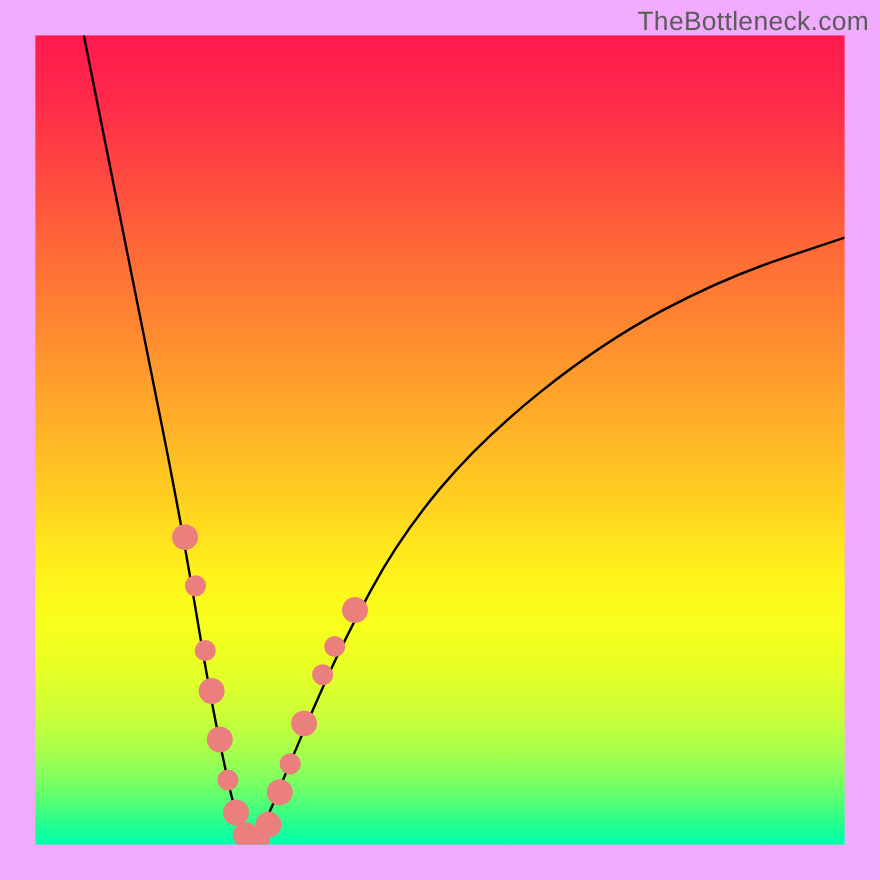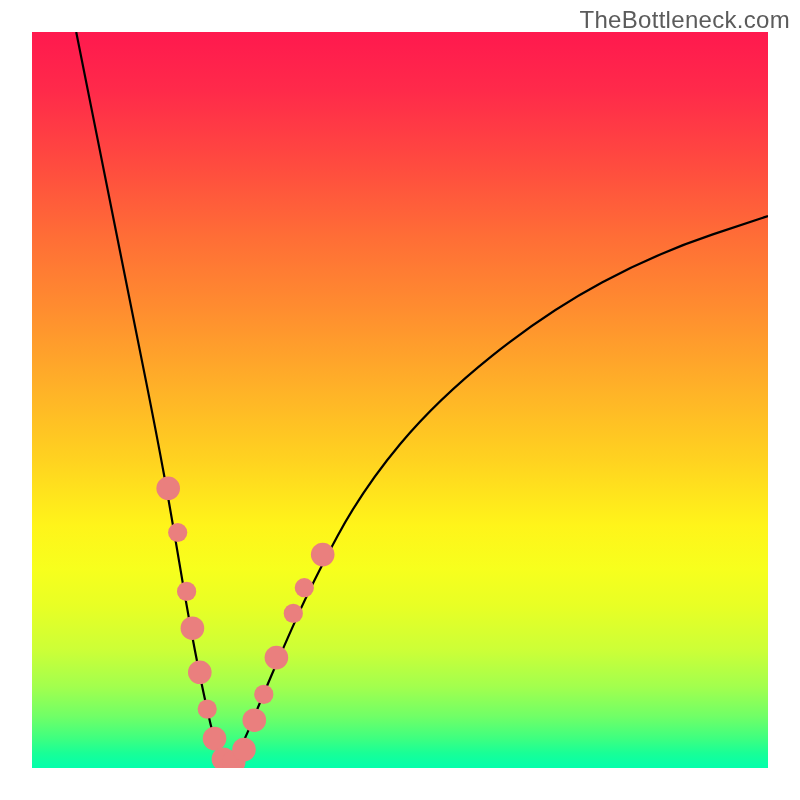--- a/index.html
+++ b/index.html
@@ -8,21 +8,21 @@
     width: 800px;
     height: 800px;
     background: #000;
     overflow: hidden;
     font-family: Arial, Helvetica, sans-serif;
   }
   .stage {
     position: relative;
     width: 800px;
     height: 800px;
-    background: #ffffff;
+    background: #f0abfc;
   }
   .watermark {
     position: absolute;
     top: 6px;
     right: 10px;
     color: #5b5b5b;
     font-size: 24px;
     font-weight: 400;
     letter-spacing: 0.3px;
     z-index: 5;

